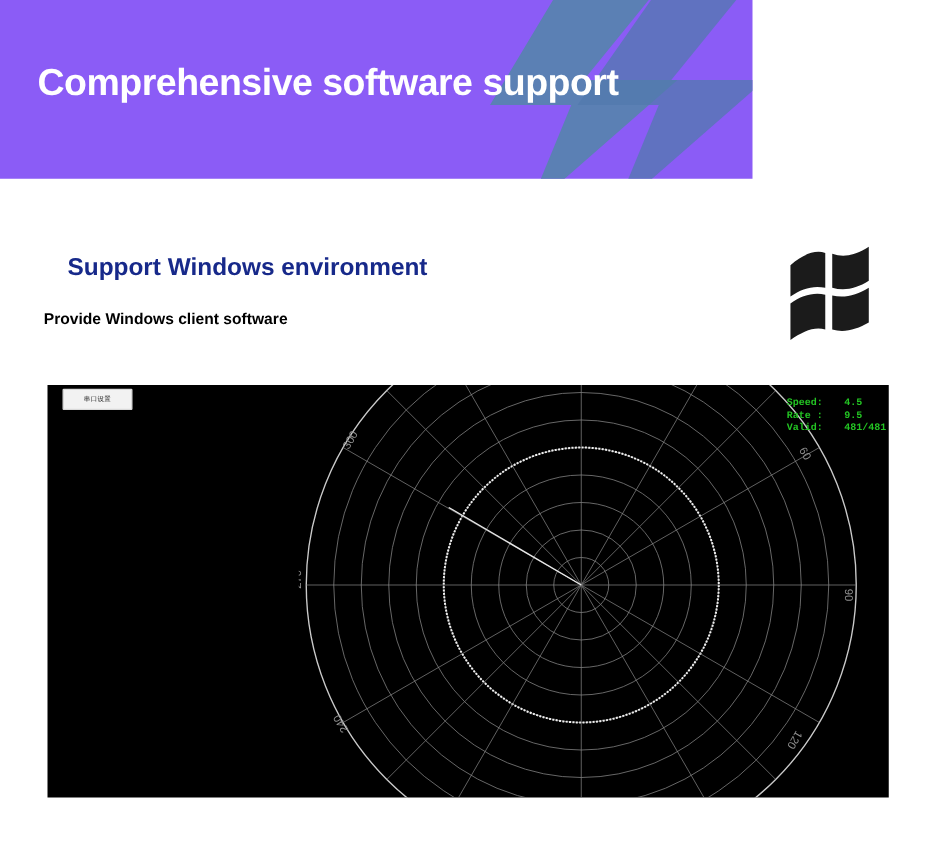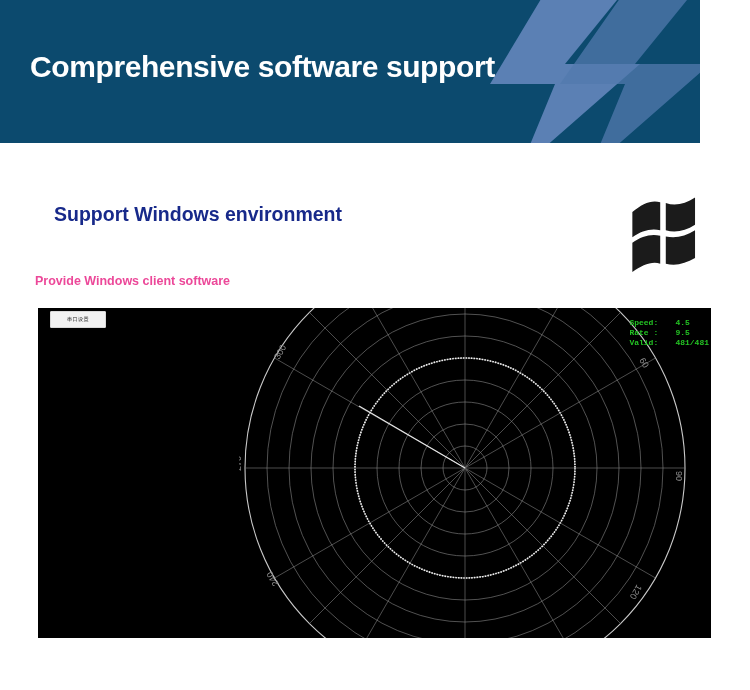--- a/index.html
+++ b/index.html
@@ -6,22 +6,22 @@
   body{
     width:750px;height:690px;
     background:#ffffff;
     font-family:"Liberation Sans", sans-serif;
     overflow:hidden;
     position:relative;
   }
 
   
   .header{
-    position:absolute;left:0;top:0;width:700px;height:143px;
-    background:#0c4a6e;
+    position:absolute;left:0;top:0;width:602px;height:143px;
+    background:#8b5cf6;
     overflow:hidden;
   }
   .bolt-wrap{
     position:absolute;right:0;top:0;width:300px;height:143px;
     overflow:hidden;
   }
   .bolt-svg{position:absolute;right:-20px;top:-6px;}
   .header-title{
     position:absolute;left:30px;top:50px;
     color:#ffffff;
@@ -34,22 +34,22 @@
   
   .section-title{
     position:absolute;left:35px;top:203px;
     color:#17298a;
     font-size:19.5px;
     font-weight:bold;
     white-space:nowrap;
     margin-left:19px;
   }
   .section-sub{
-    position:absolute;left:35px;top:274px;
-    color:#ec4899;
+    position:absolute;left:35px;top:248px;
+    color:#000000;
     font-size:12.5px;
     font-weight:bold;
     white-space:nowrap;
   }
   .win-logo{
     position:absolute;left:628px;top:194px;width:70px;height:78px;
   }
 
   
   .shot{

